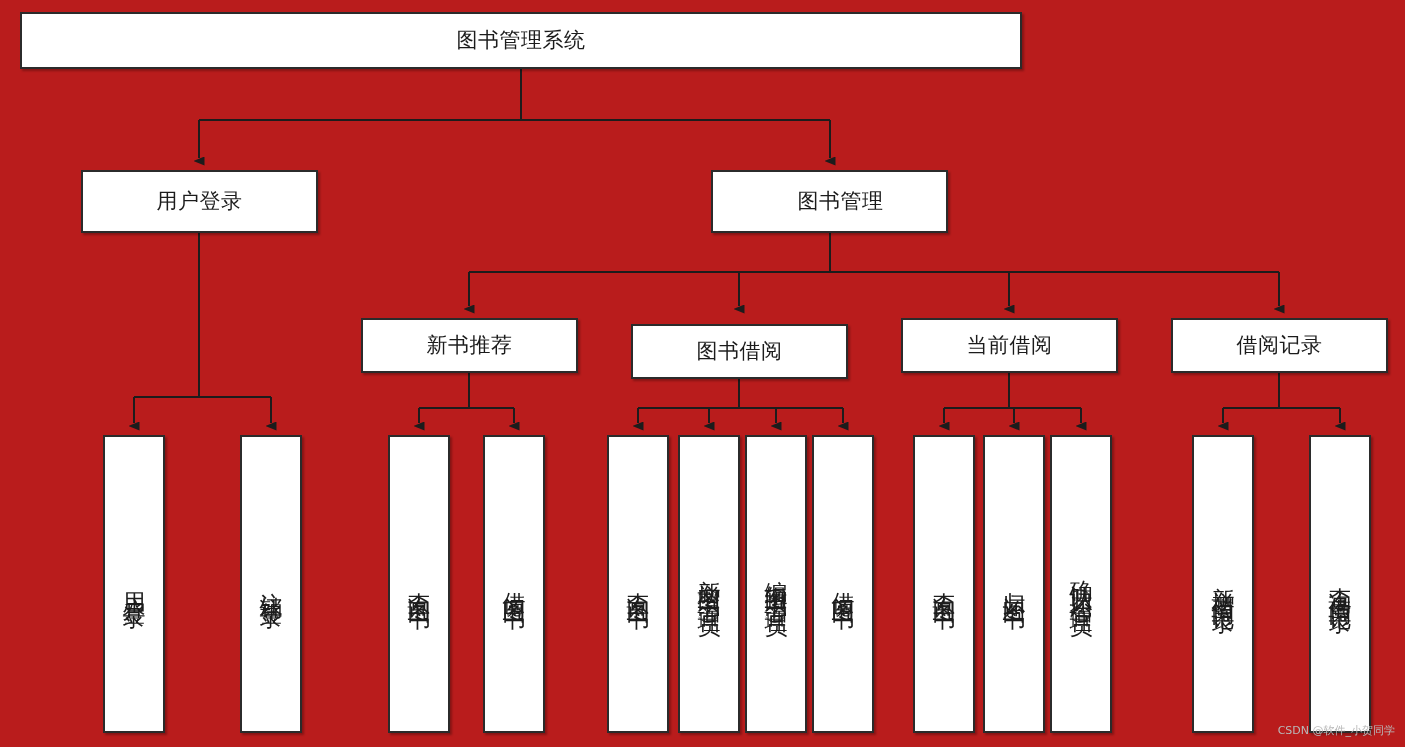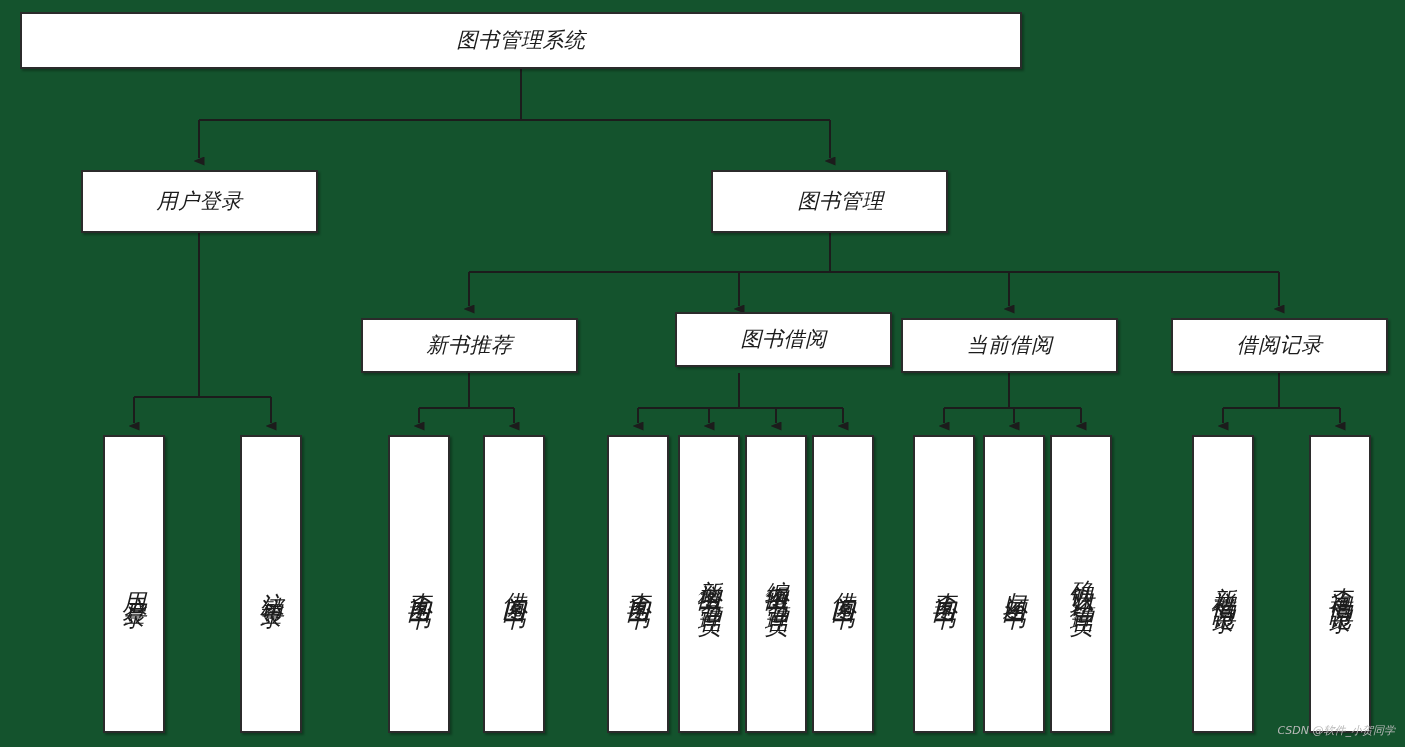--- a/index.html
+++ b/index.html
@@ -7,23 +7,22 @@
     padding: 0;
     background: #ffffff;
   }
   body {
     font-family: "DejaVu Sans", "Liberation Sans", sans-serif;
   }
   #canvas {
     position: relative;
     width: 1405px;
     height: 747px;
-    background: #14532d;
+    background: #b91c1c;
     overflow: hidden;
-    font-style: italic;
   }
   #edges {
     position: absolute;
     left: 0;
     top: 0;
     width: 1405px;
     height: 747px;
   }
   .node {
     position: absolute;
@@ -134,21 +133,21 @@
   <div class="node horiz" style="left:81px; top:170px; width:237px; height:63px;">
     <span class="label">用户登录</span>
   </div>
   <div class="node horiz" style="left:711px; top:170px; width:237px; height:63px;padding-left:22px;">
     <span class="label">图书管理</span>
   </div>
 
   <div class="node horiz" style="left:361px; top:318px; width:217px; height:55px;justify-content:center;">
     <span class="label">新书推荐</span>
   </div>
-  <div class="node horiz" style="left:631px; top:312px; width:217px; height:55px;margin-left:44px;">
+  <div class="node horiz" style="left:631px; top:324px; width:217px; height:55px;">
     <span class="label">图书借阅</span>
   </div>
   <div class="node horiz" style="left:1171px; top:318px; width:217px; height:55px;">
     <span class="label">借阅记录</span>
   </div>
   <div class="node horiz" style="left:901px; top:318px; width:217px; height:55px;">
     <span class="label">当前借阅</span>
   </div>
 
   <div class="node vert" style="left:103px; top:435px; width:62px; height:298px;">

